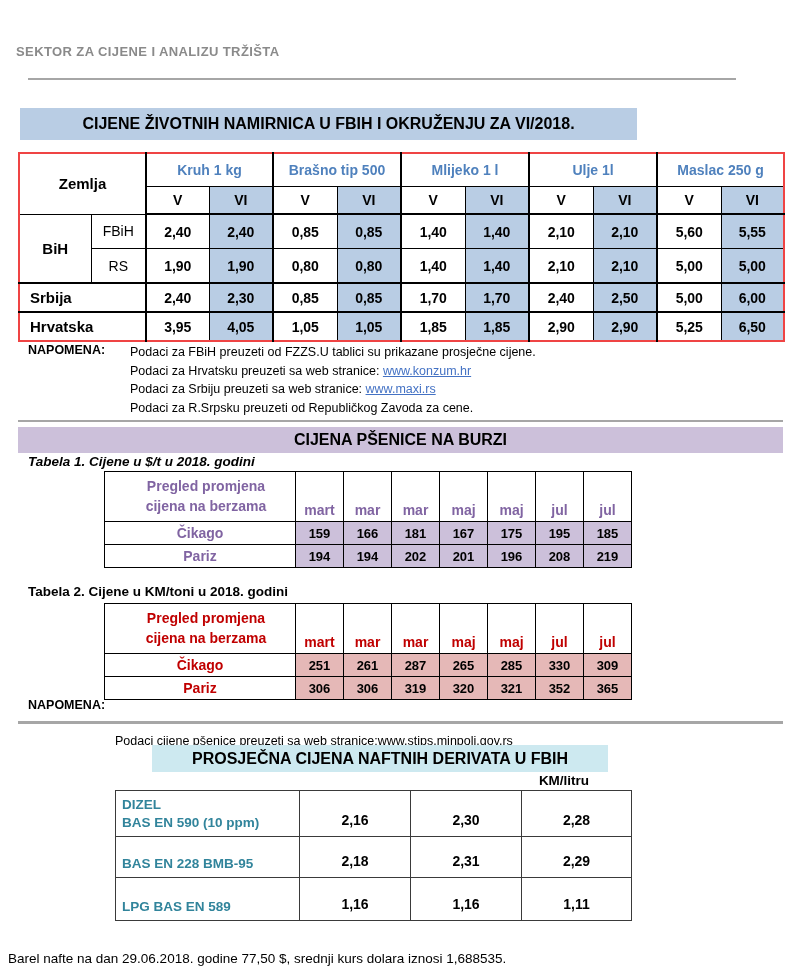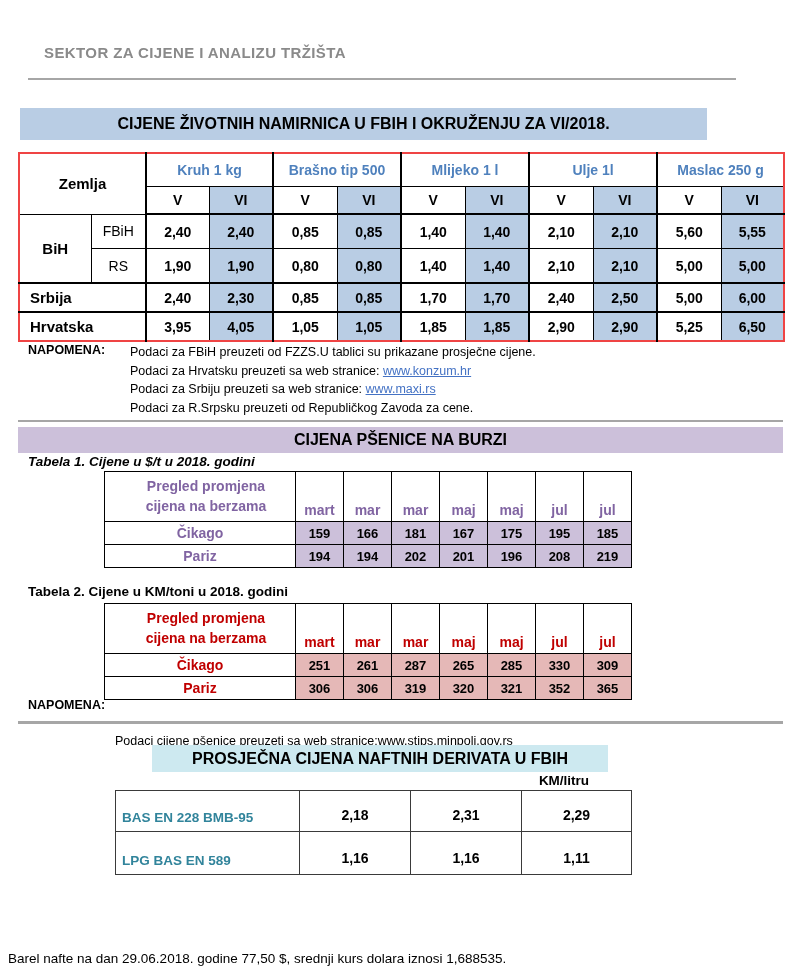--- a/index.html
+++ b/index.html
@@ -1,28 +1,28 @@
 <!DOCTYPE html>
 <html><head>
 <meta charset="utf-8">
 <style>
   html,body{margin:0;padding:0;background:#ffffff;}
   .page{position:relative;width:800px;height:980px;background:#ffffff;
         font-family:"Liberation Sans","DejaVu Sans",sans-serif;color:#000;overflow:hidden;}
 
   
-  .sector-title{position:absolute;left:44px;top:44px;font-size:15px;font-weight:bold;
+  .sector-title{position:absolute;left:16px;top:44px;font-size:13px;font-weight:bold;
                 color:#8a8a8a;letter-spacing:0.4px;}
   .rule{position:absolute;background:#a6a6a6;}
   .rule1{left:28px;top:78px;width:708px;height:2px;}
   .rule2{left:18px;top:420px;width:765px;height:2px;}
   .rule3{left:18px;top:721px;width:765px;height:3px;}
 
   .banner{position:absolute;text-align:center;font-weight:bold;font-size:16px;color:#000;}
-  .banner-blue{left:20px;top:108px;width:687px;height:32px;line-height:32px;background:#b9cde4;}
+  .banner-blue{left:20px;top:108px;width:617px;height:32px;line-height:32px;background:#b9cde4;}
   .banner-purple{left:18px;top:427px;width:765px;height:26px;line-height:26px;background:#ccc0da;}
   .banner-teal{left:152px;top:745px;width:456px;height:27px;line-height:27px;background:#cde9f0;}
 
   table{border-collapse:collapse;table-layout:fixed;}
   td{padding:0;vertical-align:middle;text-align:center;overflow:hidden;}
 
   
   .food-table{position:absolute;left:18px;top:152px;border:2px solid #ef4444;}
   .food-table td{border:1px solid #000;font-size:14px;}
   .food-table .bl2{border-left:2px solid #000;}
@@ -300,20 +300,29 @@
   <div class="fuel-unit">KM/litru</div>
 
   <table class="fuel-table">
     <colgroup>
       <col style="width:184px">
         <col style="width:111px">
         <col style="width:111px">
         <col style="width:110px">
     </colgroup>
     <tbody>
+    <tr class="fr1">
+      <td class="flabel">
+        <div>DIZEL</div>
+        <div>BAS EN 590 (10 ppm)</div>
+      </td>
+      <td class="fval">2,16</td>
+      <td class="fval">2,30</td>
+      <td class="fval">2,28</td>
+    </tr>
     <tr class="fr2">
       <td class="flabel">BAS EN 228 BMB-95</td>
       <td class="fval">2,18</td>
       <td class="fval">2,31</td>
       <td class="fval">2,29</td>
     </tr>
     <tr class="fr3">
       <td class="flabel">LPG BAS EN 589</td>
       <td class="fval">1,16</td>
       <td class="fval">1,16</td>

